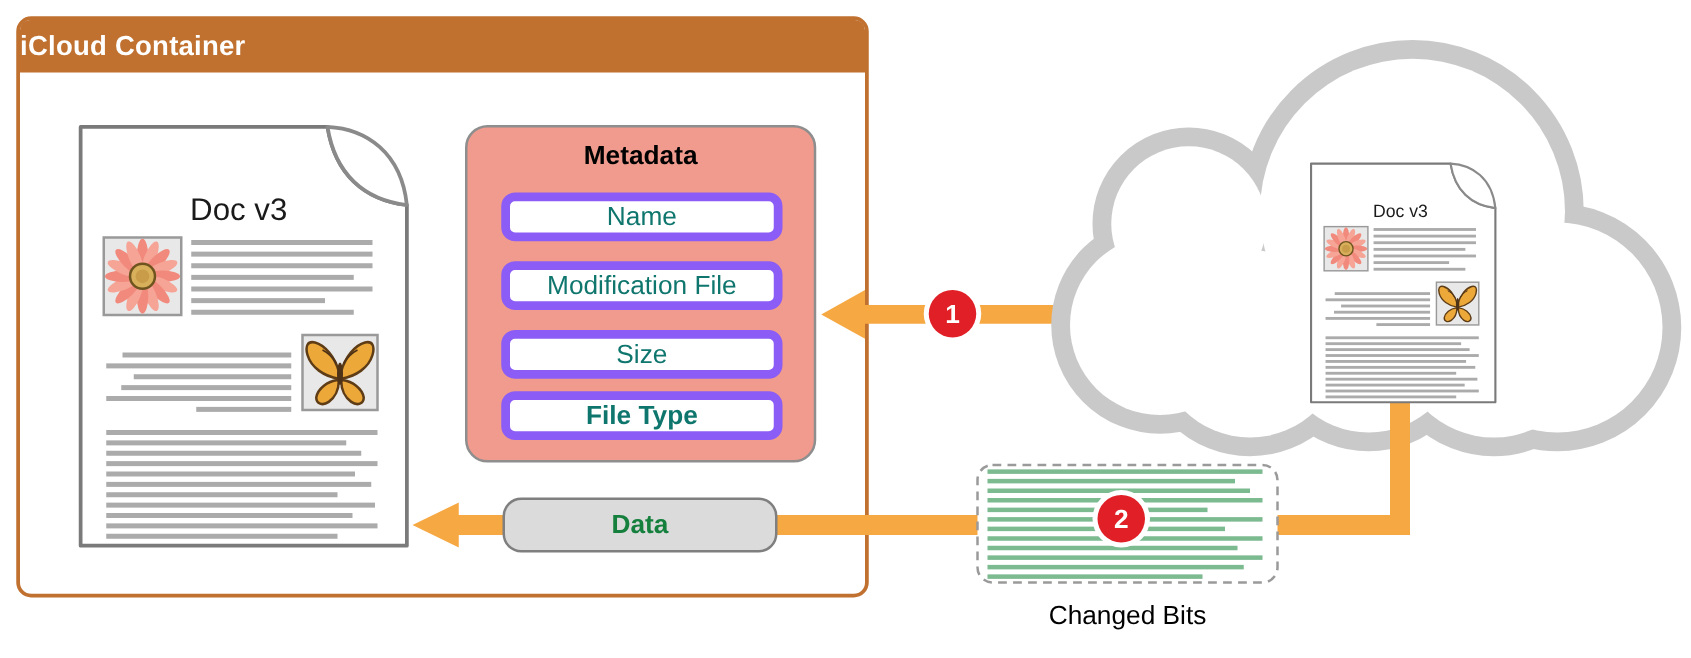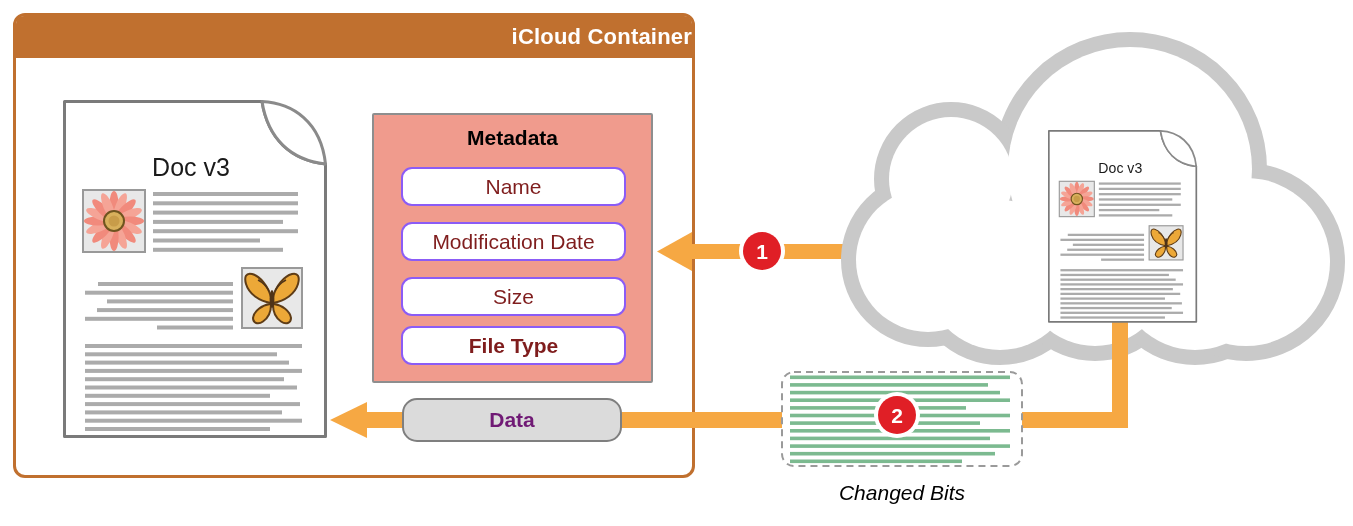--- a/index.html
+++ b/index.html
@@ -7,69 +7,69 @@
     position:relative;width:1353px;height:526px;background:#ffffff;overflow:hidden;
     font-family:"Liberation Sans", sans-serif;color:#1a1a1a;
   }
   
   .icloud-box{
     position:absolute;left:13px;top:13px;width:682px;height:465px;box-sizing:border-box;
     border:3px solid #C0702F;border-radius:12px;background:#ffffff;z-index:1;
   }
   .icloud-header{
     height:42px;background:#C0702F;border-radius:8px 8px 0 0;
-    display:flex;align-items:center;justify-content:flex-end;
+    display:flex;align-items:center;justify-content:flex-start;
   }
   .icloud-header span{color:#ffffff;font-weight:bold;font-size:22px;letter-spacing:.2px;}
   
   .metadata{
-    position:absolute;left:372px;top:113px;width:281px;height:270px;box-sizing:border-box;
-    background:#F09B8D;border:2px solid #8E8E8E;border-radius:2px;z-index:2;padding-left:12px;
+    position:absolute;left:372px;top:100px;width:281px;height:270px;box-sizing:border-box;
+    background:#F09B8D;border:2px solid #8E8E8E;border-radius:18px;z-index:2;padding-left:12px;
   }
   .metadata-title{
     position:absolute;left:0;top:11px;width:100%;text-align:center;
     font-weight:bold;font-size:21px;color:#000;
   }
   .pill{
     position:absolute;left:27px;width:225px;height:39px;box-sizing:border-box;
-    background:#ffffff;border:2px solid #8b5cf6;border-radius:11px;
-    display:flex;align-items:center;justify-content:center;font-size:21px;color:#7f1d1d;
+    background:#ffffff;border:7px solid #8b5cf6;border-radius:11px;
+    display:flex;align-items:center;justify-content:center;font-size:21px;color:#0f766e;
   }
   .pill1{top:52px;} .pill2{top:107px;} .pill3{top:162px;text-align:right;} .pill4{top:211px;font-weight:bold;}
   
   .overlay{position:absolute;left:0;top:0;z-index:3;}
   
   .data-pill{
     position:absolute;left:402px;top:398px;width:220px;height:44px;box-sizing:border-box;
     background:#DBDBDB;border:2px solid #7F7F7F;border-radius:15px;z-index:4;
     display:flex;align-items:center;justify-content:center;
-    font-weight:bold;font-size:21px;color:#701a75;
+    font-weight:bold;font-size:21px;color:#15803d;
   }
   
   .changed-caption{
     position:absolute;left:772px;top:481px;width:260px;text-align:center;
-    font-size:21px;color:#000;z-index:4;font-style:italic;
+    font-size:21px;color:#000;z-index:4;
   }
   svg text{font-family:"Liberation Sans", sans-serif;}
 </style>
 </head>
 <body>
 
 <div class="stage">
 
   <div class="icloud-box">
     <div class="icloud-header">
       <span>iCloud Container</span>
     </div>
   </div>
 
   <div class="metadata">
     <div class="metadata-title">Metadata</div>
     <div class="pill pill1">Name</div>
-    <div class="pill pill2">Modification Date</div>
+    <div class="pill pill2">Modification File</div>
     <div class="pill pill3">Size</div>
     <div class="pill pill4">File Type</div>
   </div>
 
   <svg class="overlay" width="1353" height="526" viewBox="0 0 1353 526">
     <defs>
 
       <g id="doc-shape">
         <path d="M1.5,1.5 L199,1.5 C205,39 228,60 262.5,64 L262.5,336.5 L1.5,336.5 Z" fill="#ffffff" stroke="#7A7A7A" stroke-width="3" stroke-linejoin="round"></path>
         <path d="M199,1.5 C230,3 258,22 262.5,64 C228,60 205,39 199,1.5 Z" fill="#ffffff" stroke="#8A8A8A" stroke-width="3" stroke-linejoin="round"></path>

